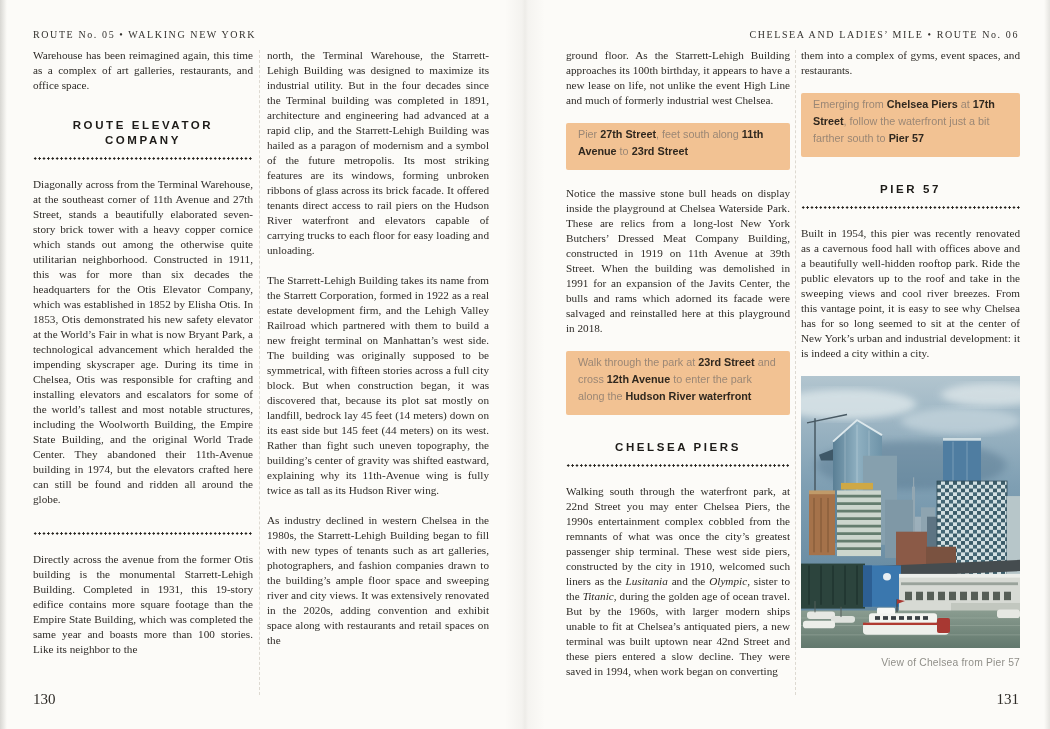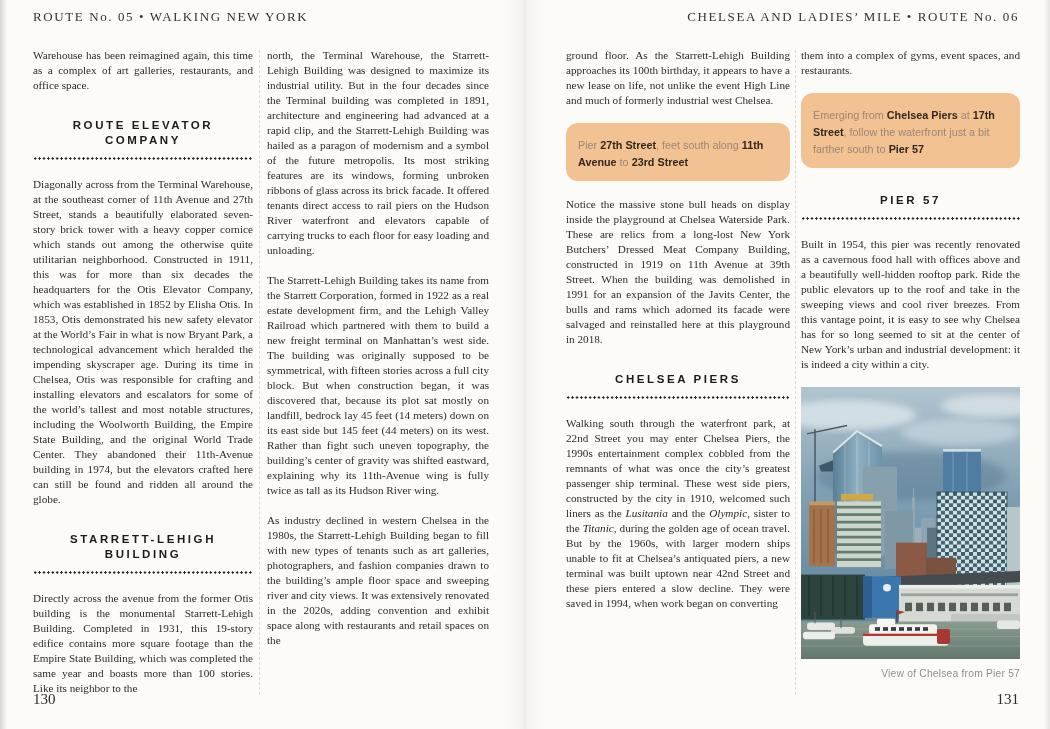--- a/index.html
+++ b/index.html
@@ -5,35 +5,35 @@
   html,body{margin:0;padding:0;background:#ffffff;}
   .spread{position:relative;width:1050px;height:729px;background:#fcfbf8;overflow:hidden;
           font-family:"Liberation Serif",serif;color:#2e2b27;}
   .edge-left{position:absolute;left:0;top:0;width:7px;height:729px;
              background:linear-gradient(90deg,#d8d7d3,rgba(216,215,211,0));}
   .edge-right{position:absolute;right:0;top:0;width:6px;height:729px;
               background:linear-gradient(270deg,#e5e4e0,rgba(229,228,224,0));}
   .seam{position:absolute;left:505px;top:0;width:40px;height:729px;
         background:linear-gradient(90deg,rgba(110,105,95,0) 0%,rgba(110,105,95,.06) 42%,
         rgba(110,105,95,.10) 50%,rgba(110,105,95,.05) 58%,rgba(110,105,95,0) 100%);}
-  .running-head{position:absolute;top:9px;font-size:13px;letter-spacing:1.6px;color:#34322e;white-space:nowrap;}
+  .running-head{position:absolute;top:29px;font-size:10px;letter-spacing:1.6px;color:#34322e;white-space:nowrap;}
   .left-head{left:33px;} .right-head{right:31px;}
   .folio{position:absolute;bottom:21px;font-size:15px;color:#2e2b27;}
   .left-folio{left:33px;} .right-folio{right:31px;}
   .col{position:absolute;top:48px;text-align:justify;font-size:11.2px;line-height:15px;}
   .col1{left:33px;width:220px;} .col2{left:267px;width:222px;}
   .col3{left:566px;width:224px;} .col4{left:801px;width:219px;}
   .col p{margin:0 0 15px 0;}
   .section-heading{margin:25px 0 17px;}
   .section-heading h2{margin:0 0 9px;font-family:"Liberation Sans",sans-serif;font-size:11.5px;
         font-weight:700;letter-spacing:2.6px;text-align:center;color:#1d1b18;}
   .dotted-rule{height:3px;background-image:radial-gradient(circle,#26231e 1px,rgba(0,0,0,0) 1.2px);
         background-size:4.4px 3px;background-repeat:repeat-x;background-position:left center;}
-  .callout{margin:13px 0 16px;padding:14px 12px 10px;background:var(--callout-bg,#f2c293);
-        border-radius:12px;font-family:"Liberation Sans",sans-serif;font-size:10.8px;
+  .callout{margin:13px 0 16px;padding:3px 12px 10px;background:var(--callout-bg,#f2c293);
+        border-radius:2px;font-family:"Liberation Sans",sans-serif;font-size:10.8px;
         line-height:17px;color:#9b8775;text-align:left;}
   .callout .b{font-weight:700;color:#30281f;}
   .col-rule{position:absolute;top:50px;bottom:34px;width:0;border-left:1px dashed #ddd9d1;}
   .rule1{left:259px;} .rule2{left:795px;}
   .it{font-style:italic;}
   figure.photo{margin:14px 0 0;width:219px;height:272px;}
   figure.photo svg{display:block;}
   .caption{margin-top:7px;font-family:"Liberation Sans",sans-serif;font-size:10.3px;
         color:#908f89;text-align:right;letter-spacing:.2px;}
 </style>
@@ -51,36 +51,36 @@
   <div class="running-head right-head">CHELSEA AND LADIES’ MILE • ROUTE No. 06</div>
 
   <div class="col col1">
     <p>Warehouse has been reimagined again, this time as a complex of art galleries, restaurants, and office space.</p>
     <div class="section-heading">
       <h2>ROUTE ELEVATOR COMPANY</h2>
       <div class="dotted-rule"></div>
     </div>
     <p>Diagonally across from the Terminal Warehouse, at the southeast corner of 11th Avenue and 27th Street, stands a beautifully elaborated seven-story brick tower with a heavy copper cornice which stands out among the otherwise quite utilitarian neighborhood. Constructed in 1911, this was for more than six decades the headquarters for the Otis Elevator Company, which was established in 1852 by Elisha Otis. In 1853, Otis demonstrated his new safety elevator at the World’s Fair in what is now Bryant Park, a technological advancement which heralded the impending skyscraper age. During its time in Chelsea, Otis was responsible for crafting and installing elevators and escalators for some of the world’s tallest and most notable structures, including the Woolworth Building, the Empire State Building, and the original World Trade Center. They abandoned their 11th-Avenue building in 1974, but the elevators crafted here can still be found and ridden all around the globe.</p>
     <div class="section-heading">
-      <h2>STARRETT-LEHIGH BUILDING</h2>
       <div class="dotted-rule"></div>
     </div>
     <p>Directly across the avenue from the former Otis building is the monumental Starrett-Lehigh Building. Completed in 1931, this 19-story edifice contains more square footage than the Empire State Building, which was completed the same year and boasts more than 100 stories. Like its neighbor to the</p>
   </div>
 
   <div class="col col2">
     <p>north, the Terminal Warehouse, the Starrett-Lehigh Building was designed to maximize its industrial utility. But in the four decades since the Terminal building was completed in 1891, architecture and engineering had advanced at a rapid clip, and the Starrett-Lehigh Building was hailed as a paragon of modernism and a symbol of the future metropolis. Its most striking features are its windows, forming unbroken ribbons of glass across its brick facade. It offered tenants direct access to rail piers on the Hudson River waterfront and elevators capable of carrying trucks to each floor for easy loading and unloading.</p>
     <p>The Starrett-Lehigh Building takes its name from the Starrett Corporation, formed in 1922 as a real estate development firm, and the Lehigh Valley Railroad which partnered with them to build a new freight terminal on Manhattan’s west side. The building was originally supposed to be symmetrical, with fifteen stories across a full city block. But when construction began, it was discovered that, because its plot sat mostly on landfill, bedrock lay 45 feet (14 meters) down on its east side but 145 feet (44 meters) on its west. Rather than fight such uneven topography, the building’s center of gravity was shifted eastward, explaining why its 11th-Avenue wing is fully twice as tall as its Hudson River wing.</p>
     <p>As industry declined in western Chelsea in the 1980s, the Starrett-Lehigh Building began to fill with new types of tenants such as art galleries, photographers, and fashion companies drawn to the building’s ample floor space and sweeping river and city views. It was extensively renovated in the 2020s, adding convention and exhibit space along with restaurants and retail spaces on the</p>
   </div>
 
   <div class="col col3">
     <p>ground floor. As the Starrett-Lehigh Building approaches its 100th birthday, it appears to have a new lease on life, not unlike the event High Line and much of formerly industrial west Chelsea.</p>
     <div class="callout"><span>Pier </span><span class="b">27th Street</span><span>, feet south along </span><span class="b">11th Avenue</span><span> to </span><span class="b">23rd Street</span></div>
     <p>Notice the massive stone bull heads on display inside the playground at Chelsea Waterside Park. These are relics from a long-lost New York Butchers’ Dressed Meat Company Building, constructed in 1919 on 11th Avenue at 39th Street. When the building was demolished in 1991 for an expansion of the Javits Center, the bulls and rams which adorned its facade were salvaged and reinstalled here at this playground in 2018.</p>
+    <div class="callout"><span>Walk through the park at </span><span class="b">23rd Street</span><span> and cross </span><span class="b">12th Avenue</span><span> to enter the park along the </span><span class="b">Hudson River waterfront</span></div>
     <div class="section-heading">
       <h2>CHELSEA PIERS</h2>
       <div class="dotted-rule"></div>
     </div>
     <p><span>Walking south through the waterfront park, at 22nd Street you may enter Chelsea Piers, the 1990s entertainment complex cobbled from the remnants of what was once the city’s greatest passenger ship terminal. These west side piers, constructed by the city in 1910, welcomed such liners as the </span><span class="it">Lusitania</span><span> and the </span><span class="it">Olympic</span><span>, sister to the </span><span class="it">Titanic</span><span>, during the golden age of ocean travel. But by the 1960s, with larger modern ships unable to fit at Chelsea’s antiquated piers, a new terminal was built uptown near 42nd Street and these piers entered a slow decline. They were saved in 1994, when work began on converting</span></p>
   </div>
 
   <div class="col col4">
     <p>them into a complex of gyms, event spaces, and restaurants.</p>
     <div class="callout"><span>Emerging from </span><span class="b">Chelsea Piers</span><span> at </span><span class="b">17th Street</span><span>, follow the waterfront just a bit farther south to </span><span class="b">Pier 57</span></div>

